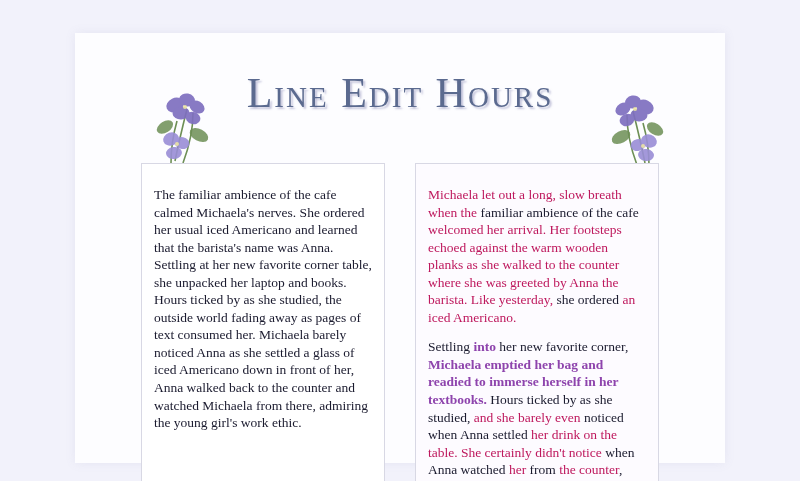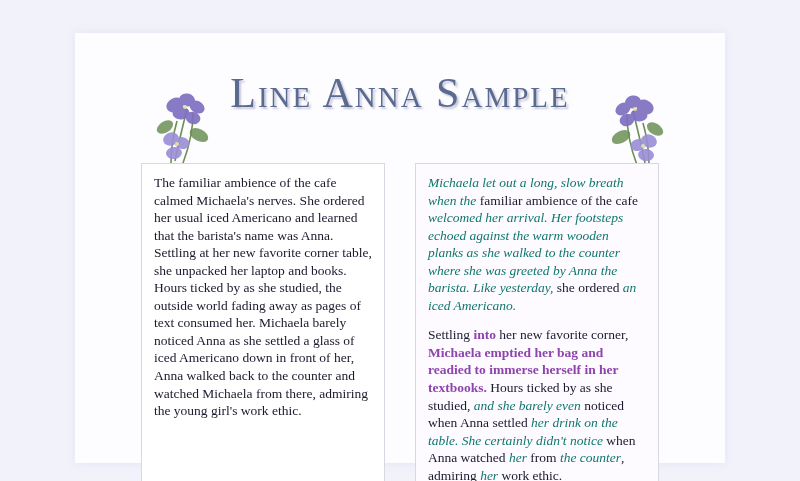--- a/index.html
+++ b/index.html
@@ -72,35 +72,34 @@
     width: 218px;
     border: 1px solid #d8d8e4;
     background: #ffffff;
     padding: 10px 12px 12px 12px;
     box-sizing: content-box;
   }
   .col.right {
     background: #fdfbff;
   }
   .col p {
-    margin: 0 0 12px 0;
+    margin: 12px 0 12px 0;
     font-size: 13.5px;
     line-height: 1.30;
     color: #1a1a2e;
     text-align: left;
   }
   .col p:last-child {
     margin-bottom: 0;
   }
   .col.right p {
     color: #1a1a2e;
   }
   .ins {
-    color: #0f766e;
-    font-style: italic;
+    color: #be185d;
   }
   .ins2 {
     color: #8e44ad;
     font-weight: bold;
   }
   .kept {
     color: #1a1a2e;
   }
 </style>
 </head>
@@ -133,21 +132,21 @@
           <circle cx="32" cy="16" r="2.1"></circle>
           <circle cx="24" cy="53" r="2"></circle>
         </g>
         <g fill="#6d8f55" opacity="0.85">
           <ellipse cx="46" cy="44" rx="10" ry="6" transform="rotate(28 46 44)"></ellipse>
           <ellipse cx="12" cy="36" rx="9" ry="5.5" transform="rotate(-32 12 36)"></ellipse>
         </g>
       </svg>
     </span>
 
-    <div class="title-text">Line Anna Sample</div>
+    <div class="title-text">Line Edit Hours</div>
 
     <span class="violet-right">
       <svg viewBox="0 0 70 80" width="70" height="80" aria-hidden="true">
         <g stroke="#6d8f55" stroke-width="1.6" fill="none">
           <path d="M36 18 C40 34, 44 50, 48 70"></path>
           <path d="M30 22 C30 40, 34 56, 40 72"></path>
           <path d="M46 30 C50 44, 52 58, 52 72"></path>
         </g>
         <g fill="#7f6fc0" opacity="0.92">
           <ellipse cx="48" cy="14" rx="9" ry="7" transform="rotate(25 48 14)"></ellipse>

